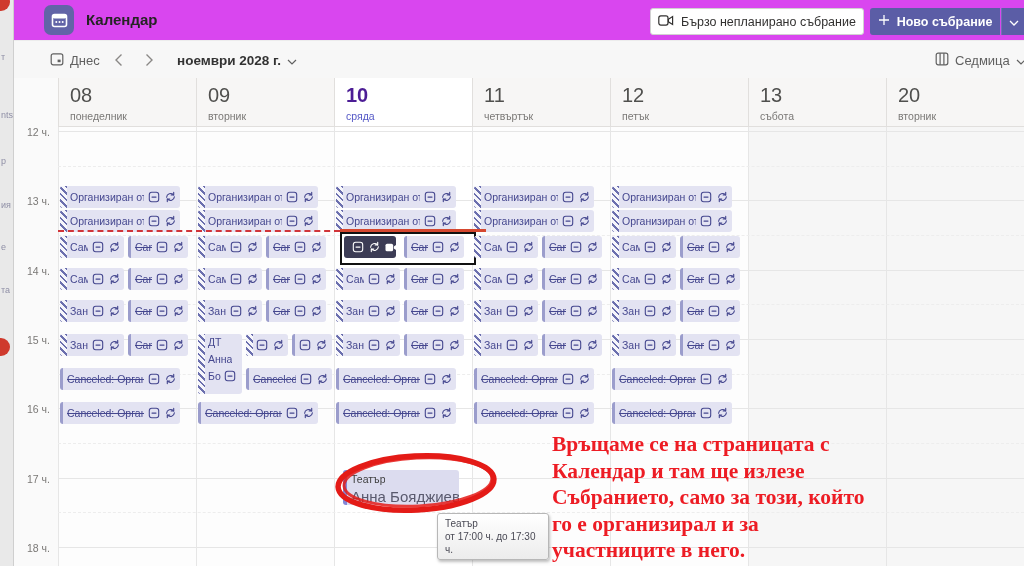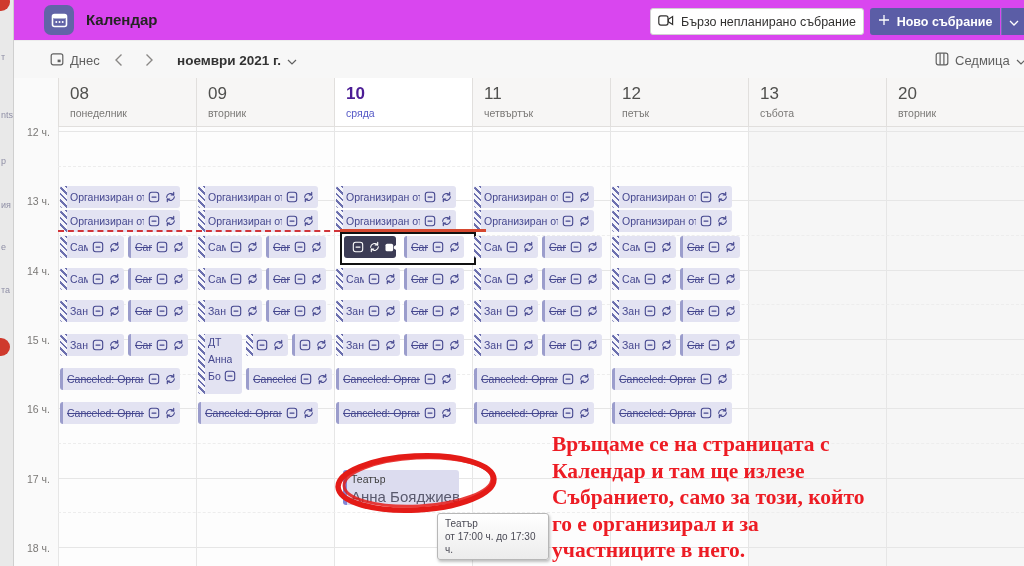--- a/index.html
+++ b/index.html
@@ -23,21 +23,21 @@
 
   
   #toolbar { left:14px; top:40px; width:1010px; height:38px; background:#f7f7f7; border-top:1px solid #ececec; z-index:5; }
   .tb-item { position:absolute; top:0; height:38px; display:flex; align-items:center; color:#616161; font-size:13px; gap:6px; }
   #month-label { font-weight:bold; color:#333; font-size:13.5px; }
   .chev { color:#8a8886; }
 
   
   .day-header { position:absolute; top:78px; height:49px; background:#f7f6f5; border-left:1px solid #e1dfdd; border-bottom:1px solid #e1dfdd; padding:6px 0 0 11px; z-index:2;}
   .day-header.today { background:#ffffff; }
-  .day-num { font-size:17px; color:#50504e; }
+  .day-num { font-size:20px; color:#50504e; }
   .day-name { font-size:10.5px; color:#7a7876; margin-top:3px; }
   .day-header.today .day-num { color:#4c1d95; font-weight:600; }
   .day-header.today .day-name { color:#5458c6; }
 
   
   .col-bg { position:absolute; top:127px; height:439px; border-left:1px solid #e6e6e6; z-index:0; }
   .gridline { position:absolute; left:58px; width:966px; height:0; z-index:1; }
   .gridline.hour { border-top:1px solid #e6e6e6; }
   .gridline.half { border-top:1px dashed #ededed; }
   .time-label { position:absolute; left:0; width:50px; text-align:right; font-size:10.5px; color:#7a7876; z-index:2; }
@@ -125,21 +125,21 @@
     <svg width="9" height="14" viewBox="0 0 9 14" fill="none" stroke="#8a8886" stroke-width="1.4">
         <path d="M7.5 1.5L2 7l5.5 5.5"></path>
       </svg>
   </div>
   <div class="tb-item chev" style="left:131px">
     <svg width="9" height="14" viewBox="0 0 9 14" fill="none" stroke="#8a8886" stroke-width="1.4">
         <path d="M1.5 1.5L7 7l-5.5 5.5"></path>
       </svg>
   </div>
   <div class="tb-item" style="left:163px">
-    <span id="month-label">ноември 2021 г.</span>
+    <span id="month-label">ноември 2028 г.</span>
     <span><svg width="10" height="6" viewBox="0 0 10 6" fill="none" stroke="#616161" stroke-width="1.2">
           <path d="M1 1l4 4 4-4"></path>
         </svg></span>
   </div>
   <div class="tb-item" style="left:921px">
     <span><svg width="14" height="14" viewBox="0 0 14 14" fill="none" stroke="#616161" stroke-width="1.2">
           <rect x="1.2" y="1.2" width="11.6" height="11.6" rx="2"></rect>
           <path d="M5.1 1.2v11.6M8.9 1.2v11.6"></path>
         </svg></span>
     <span>Седмица</span>

